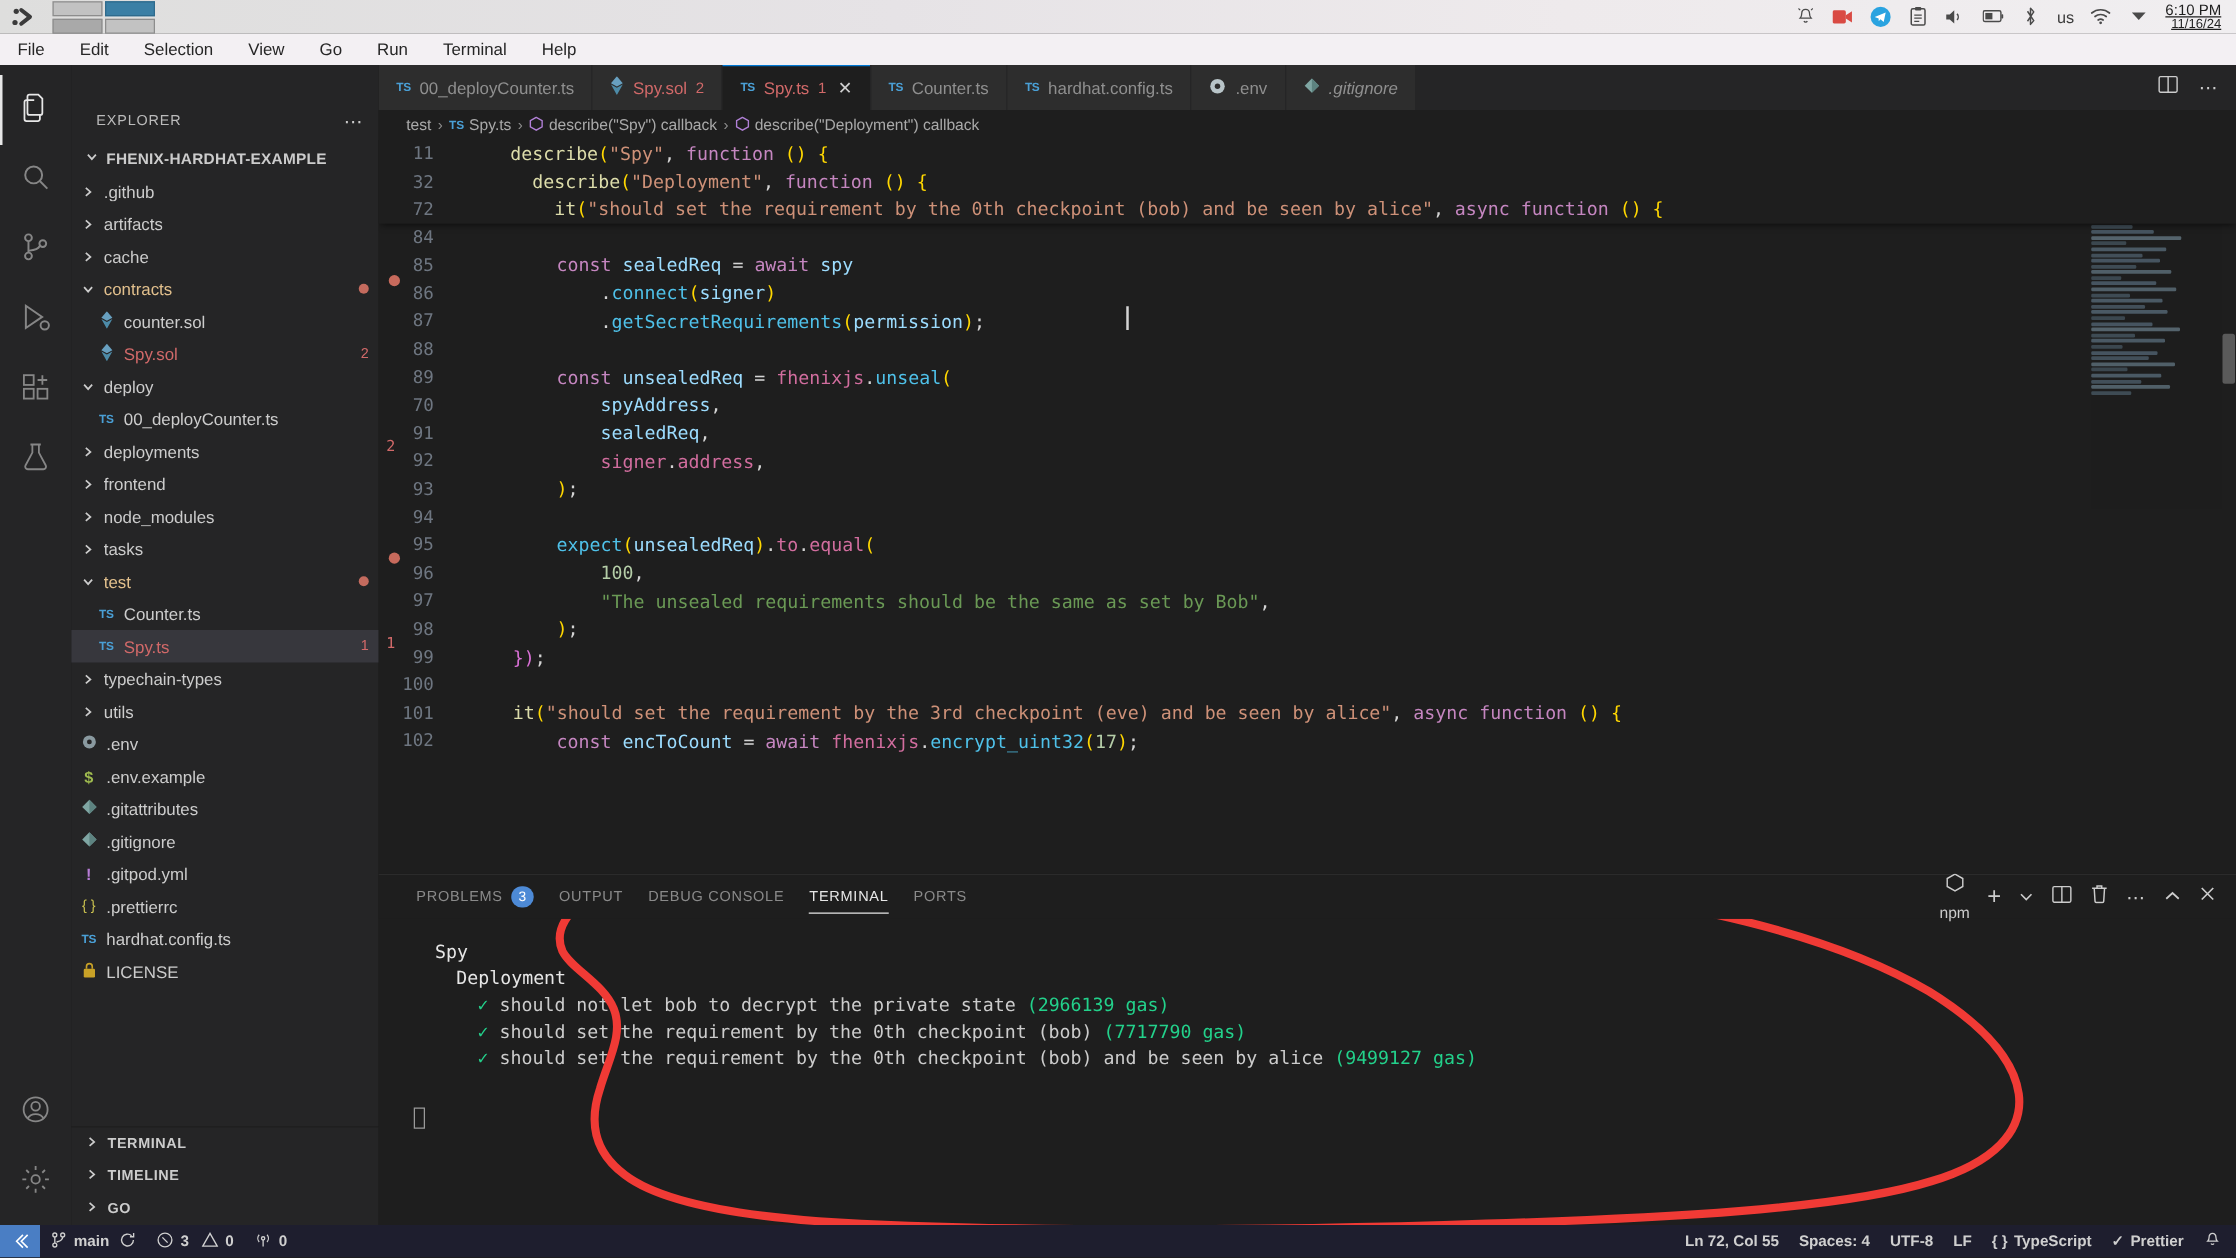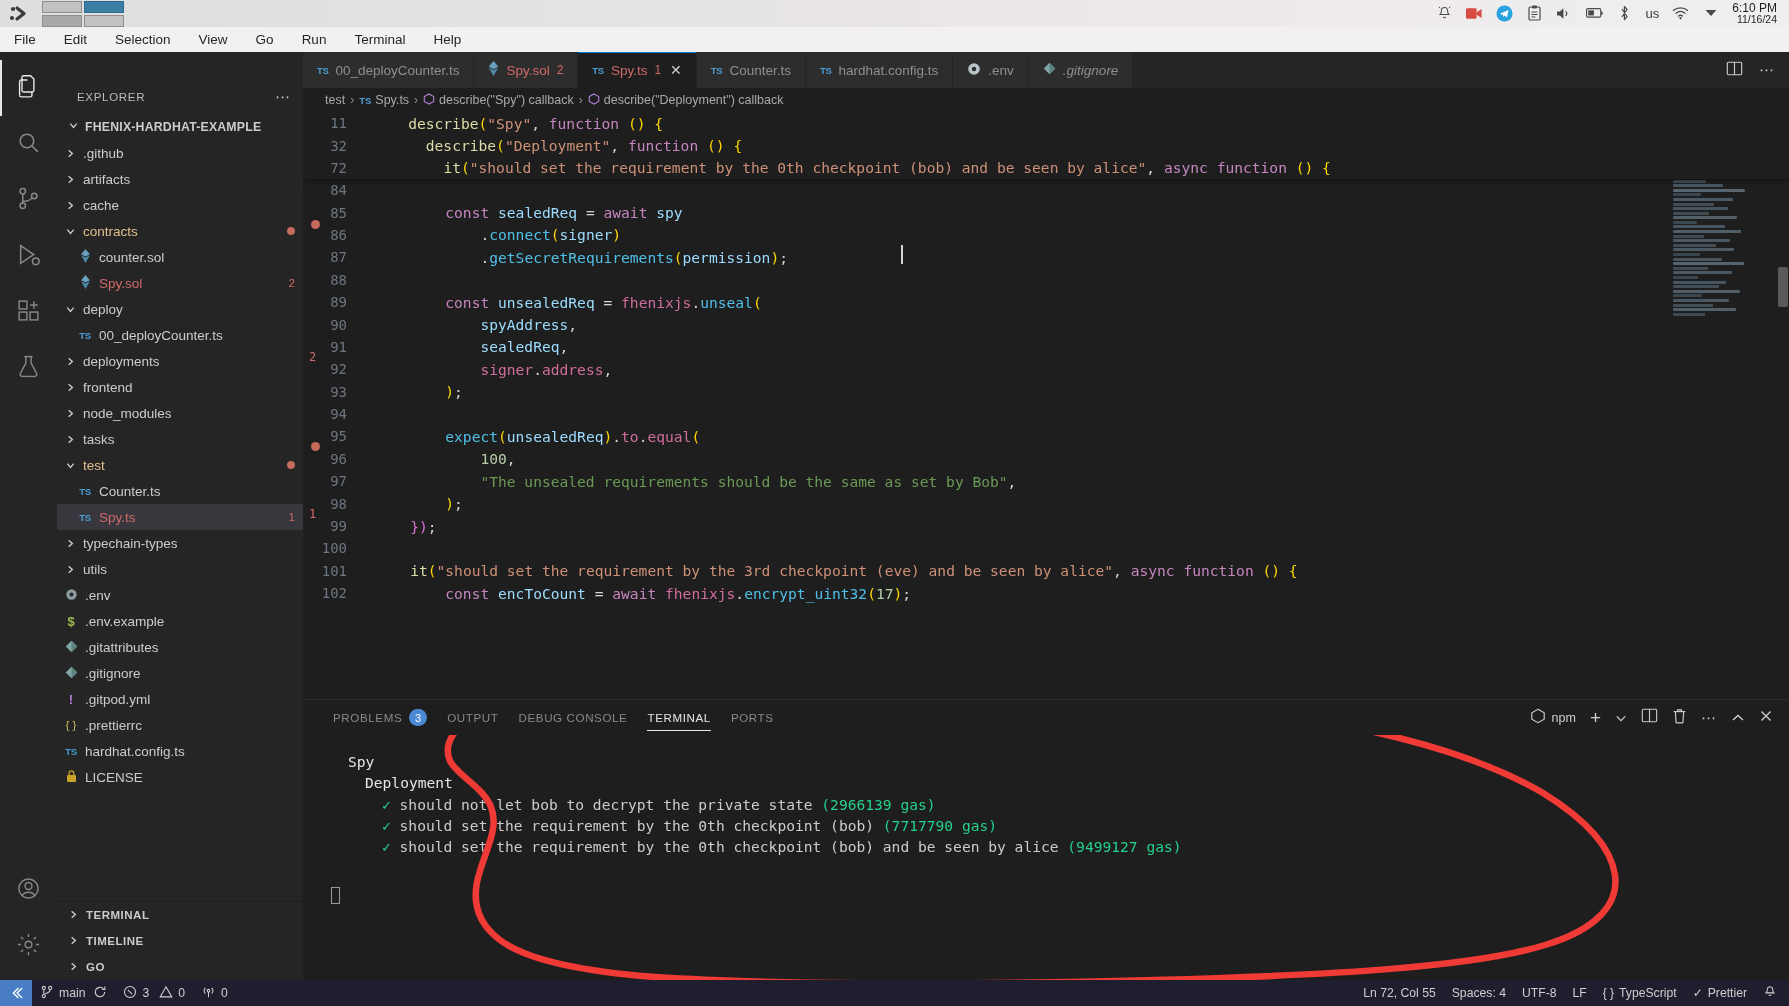--- a/index.html
+++ b/index.html
@@ -22,21 +22,21 @@
   .win-tiles { display: grid; grid-template-columns: 40px 40px; grid-template-rows: 12px 12px; gap: 2px; }
   .tile { background: #a9a9a9; border: 1px solid #8d8d8d;}
   .tile.active { background: #3b7fa5; border-color:#2e6a8c; }
   .tile.light { background: #c2c2c2; }
   .os-right {
     margin-left: auto; display: flex; align-items: center; gap: 13px;
     padding-right: 12px; color: #3c3c3c; font-size: 12px;
   }
   .tray-ico { width: 17px; height: 17px; display:flex; align-items:center; justify-content:center; }
   .tray-ico svg { display:block; }
-  .clock { text-align: right; line-height: 1.05; font-size: 12px; color:#1f1f1f; }
+  .clock { text-align: right; line-height: 1.05; font-size: 12px; color:#1f1f1f;text-decoration:underline; }
   .clock .d { font-size: 10.5px; }
 
   
   .menu-bar {
     height: 25px; flex: 0 0 25px;
     background: #f3f0f3;
     display: flex; align-items: center;
     padding-left: 6px; gap: 12px;
     font-size: 13.5px; color: #262626;
   }
@@ -175,21 +175,21 @@
     font-size: 11.6px; letter-spacing:.6px; color:#8a8a8a; padding: 0 10px; height:35px;
     display:flex; align-items:center; gap:7px; cursor:pointer; position:relative;
   }
   .p-tab.active { color:#e7e7e7; }
   .p-tab.active::after { content:''; position:absolute; left:10px; right:10px; bottom:4px; height:1px; background:#e7e7e7; }
   .p-badge {
     background:#4d8ad6; color:#fff; border-radius:9px; min-width:18px; height:17px;
     display:flex; align-items:center; justify-content:center; font-size:11px; padding:0 5px;
   }
   .panel-actions { margin-left:auto; display:flex; align-items:center; gap:14px; padding-right:16px; color:#cccccc; }
-  .npm-chip { display:flex; align-items:center; gap:6px; font-size:12.5px; color:#cccccc; }
+  .npm-chip { display:flex; align-items:center; gap:6px; font-size:12.5px; color:#cccccc;flex-direction:column; }
   .term-body {
     flex:1 1 auto; position:relative; overflow:hidden;
     font-family:"DejaVu Sans Mono","Liberation Mono",monospace; font-size:14.6px;
     padding: 16px 0 0 28px; line-height: 21.3px; color:#cccccc;
   }
   .t-ok { color:#23d18b; }
   .t-dim { color:#cccccc; }
   .t-fail { color:#cd6e6e; }
   .t-head { color:#e6e6e6; }
   .cursor-block { display:inline-block; width:9px; height:17px; border:1px solid #9a9a9a; vertical-align:-3px; }
@@ -198,21 +198,21 @@
 
   
   .status-bar {
     height: 26px; flex:0 0 26px; background:#1e1e2e; display:flex; align-items:center;
     color:#cfcfcf; font-size:12.2px;
   }
   .sb-remote {
     width:32px; height:26px; background:#4a7ec4; display:flex; align-items:center; justify-content:center;
     color:#fff; font-size:12px;
   }
-  .st-item { display:flex; align-items:center; gap:5px; padding: 0 8px; height:26px; cursor:pointer; }
+  .st-item { display:flex; align-items:center; gap:5px; padding: 0 8px; height:26px; cursor:pointer;font-weight:bold; }
   .st-right { margin-left:auto; display:flex; align-items:center; }
 </style>
 </head>
 <body>
 
 <div class="os-bar">
   <div class="os-left">
     <div class="gitpod-logo">
       <svg width="28" height="22" viewBox="0 0 28 22">
         <circle cx="7" cy="6" r="2.1" fill="#3b3b3b"></circle>
@@ -725,21 +725,21 @@
           <div class="cline"><span class="ln">32</span><span class="ctext" style="padding-left: 52.8px;"><span class="k-fn">describe</span><span class="k-par">(</span><span class="k-str">"Deployment"</span><span class="k-plain">, </span><span class="k-kw">function</span><span class="k-plain"> </span><span class="k-par">()</span><span class="k-plain"> </span><span class="k-par">{</span></span></div>
           <div class="cline"><span class="ln">72</span><span class="ctext" style="padding-left: 70.4px;"><span class="k-fn">it</span><span class="k-par">(</span><span class="k-str">"should set the requirement by the 0th checkpoint (bob) and be seen by alice"</span><span class="k-plain">, </span><span class="k-kw">async</span><span class="k-plain"> </span><span class="k-kw">function</span><span class="k-plain"> </span><span class="k-par">()</span><span class="k-plain"> </span><span class="k-par">{</span></span></div>
         </div>
       <div class="code-body" id="code-lines">
           <div class="cline"><span class="ln">84</span><span class="ctext"></span></div>
           <div class="cline"><span class="ln">85</span><span class="ctext"><span class="k-plain">        </span><span class="k-kw">const</span><span class="k-plain"> </span><span class="k-var">sealedReq</span><span class="k-plain"> </span><span class="k-plain">=</span><span class="k-plain"> </span><span class="k-kw">await</span><span class="k-plain"> </span><span class="k-var">spy</span></span></div>
           <div class="cline"><span class="ln">86</span><span class="ctext"><span class="k-plain">            </span><span class="k-plain">.</span><span class="k-call">connect</span><span class="k-par">(</span><span class="k-var">signer</span><span class="k-par">)</span></span></div>
           <div class="cline"><span class="ln">87</span><span class="ctext"><span class="k-plain">            </span><span class="k-plain">.</span><span class="k-call">getSecretRequirements</span><span class="k-par">(</span><span class="k-var">permission</span><span class="k-par">)</span><span class="k-plain">;</span></span></div>
           <div class="cline"><span class="ln">88</span><span class="ctext"></span></div>
           <div class="cline"><span class="ln">89</span><span class="ctext"><span class="k-plain">        </span><span class="k-kw">const</span><span class="k-plain"> </span><span class="k-var">unsealedReq</span><span class="k-plain"> </span><span class="k-plain">=</span><span class="k-plain"> </span><span class="k-prop">fhenixjs</span><span class="k-plain">.</span><span class="k-call">unseal</span><span class="k-par">(</span></span></div>
-          <div class="cline"><span class="ln">90</span><span class="ctext"><span class="k-plain">            </span><span class="k-var">spyAddress</span><span class="k-plain">,</span></span></div>
+          <div class="cline"><span class="ln">70</span><span class="ctext"><span class="k-plain">            </span><span class="k-var">spyAddress</span><span class="k-plain">,</span></span></div>
           <div class="cline"><span class="ln">91</span><span class="ctext"><span class="k-plain">            </span><span class="k-var">sealedReq</span><span class="k-plain">,</span></span></div>
           <div class="cline"><span class="ln">92</span><span class="ctext"><span class="k-plain">            </span><span class="k-prop">signer</span><span class="k-plain">.</span><span class="k-prop">address</span><span class="k-plain">,</span></span></div>
           <div class="cline"><span class="ln">93</span><span class="ctext"><span class="k-plain">        </span><span class="k-par">)</span><span class="k-plain">;</span></span></div>
           <div class="cline"><span class="ln">94</span><span class="ctext"></span></div>
           <div class="cline"><span class="ln">95</span><span class="ctext"><span class="k-plain">        </span><span class="k-call">expect</span><span class="k-par">(</span><span class="k-var">unsealedReq</span><span class="k-par">)</span><span class="k-plain">.</span><span class="k-prop">to</span><span class="k-plain">.</span><span class="k-prop">equal</span><span class="k-par">(</span></span></div>
           <div class="cline"><span class="ln">96</span><span class="ctext"><span class="k-plain">            </span><span class="k-num">100</span><span class="k-plain">,</span></span></div>
           <div class="cline"><span class="ln">97</span><span class="ctext"><span class="k-plain">            </span><span class="k-str2">"The unsealed requirements should be the same as set by Bob"</span><span class="k-plain">,</span></span></div>
           <div class="cline"><span class="ln">98</span><span class="ctext"><span class="k-plain">        </span><span class="k-par">)</span><span class="k-plain">;</span></span></div>
           <div class="cline"><span class="ln">99</span><span class="ctext"><span class="k-plain">    </span><span class="k-par2">}</span><span class="k-par2">)</span><span class="k-plain">;</span></span></div>
           <div class="cline"><span class="ln">100</span><span class="ctext"></span></div>

